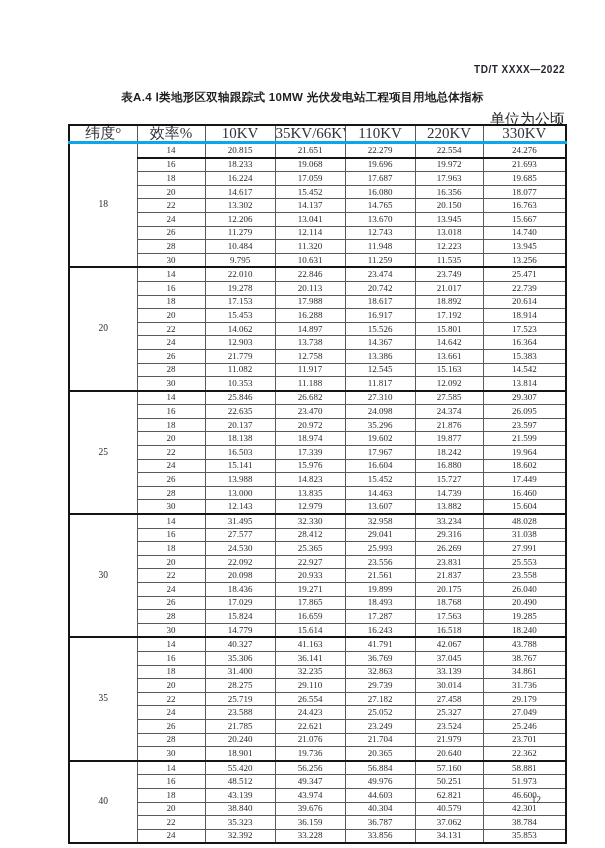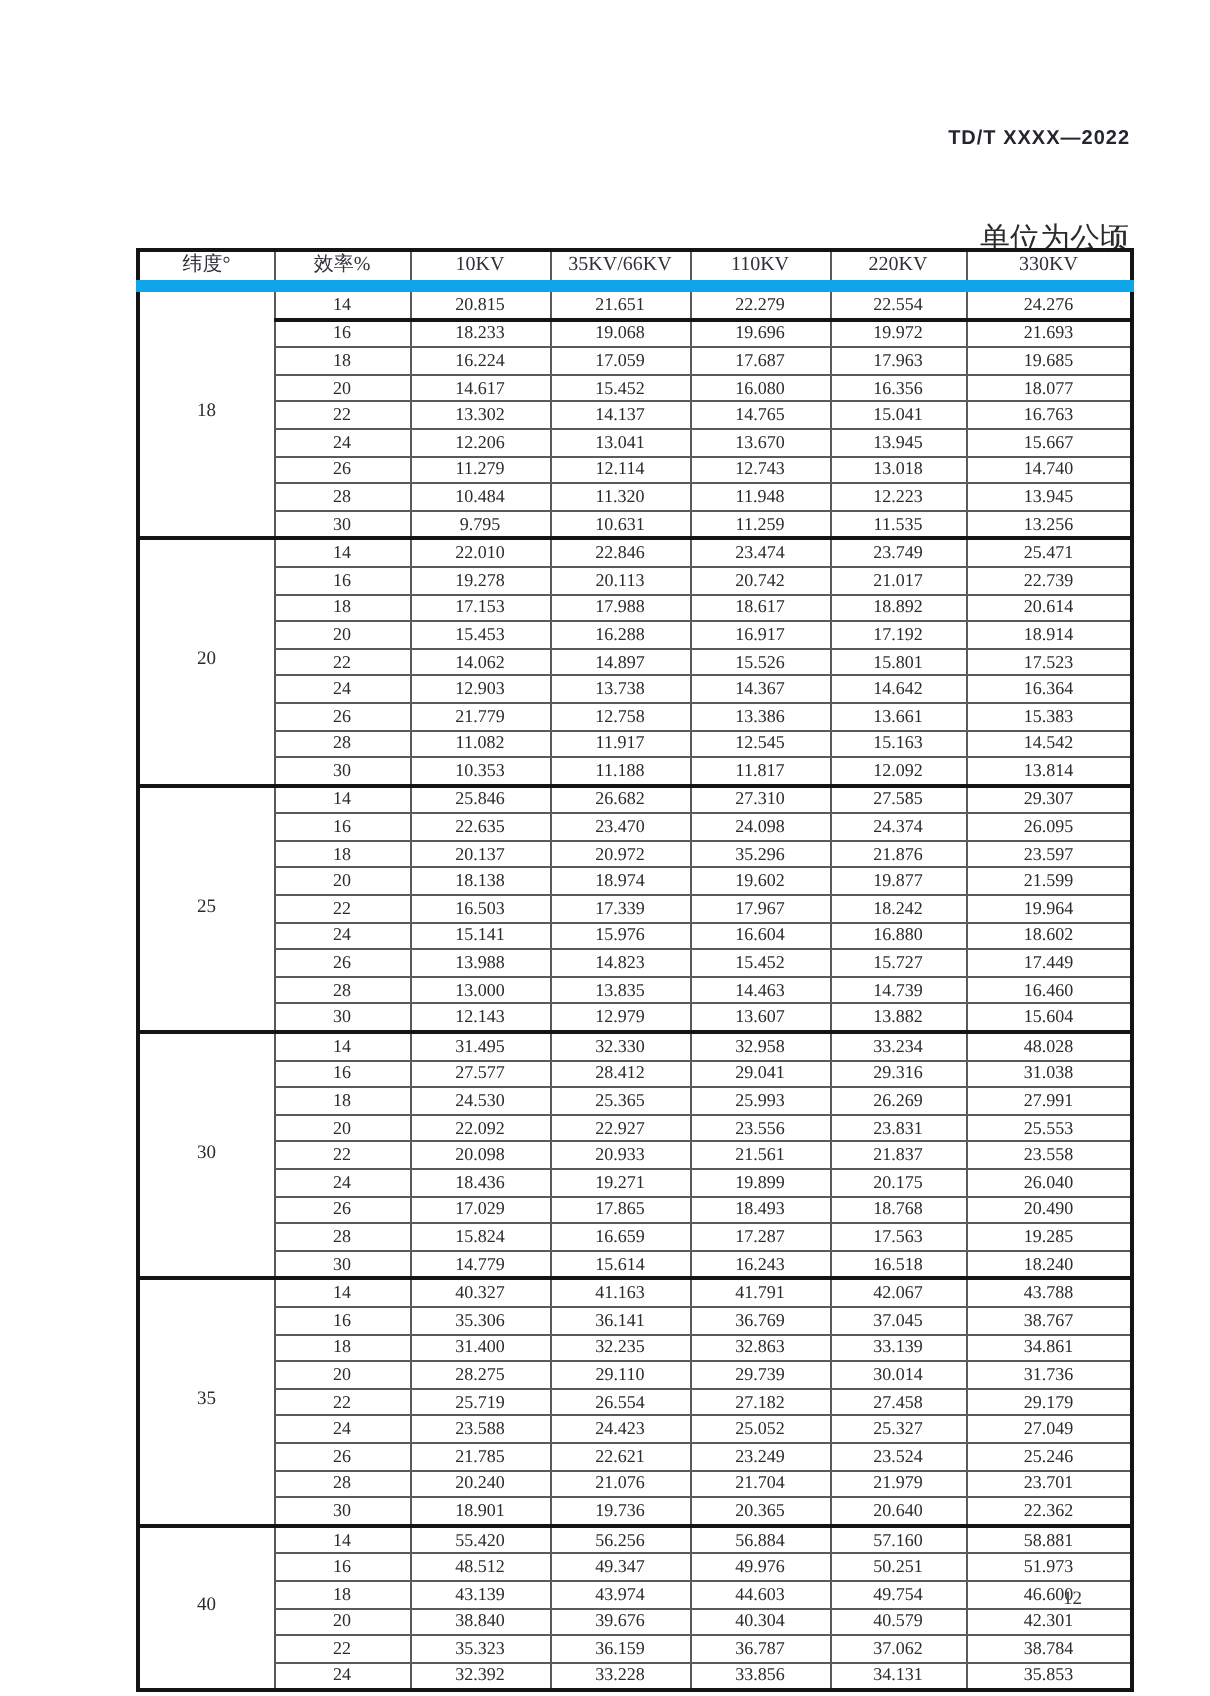--- a/index.html
+++ b/index.html
@@ -70,23 +70,23 @@
     line-height: 1;
     height: 12.6px;
     overflow: hidden;
     white-space: nowrap;
     color: #2b2b2b;
     font-family: "Liberation Serif", serif;
     font-weight: normal;
   }
   thead th {
     height: 14px;
-    font-size: 10px;
+    font-size: 15px;
     color: #30323a;
-    border-bottom: 6px solid #0ea5e9;
+    border-bottom: 3px solid #0ea5e9;
     margin-left: 24px;
   }
   tr.group-start td {
     border-top: 2px solid #141414;
   }
   tr.first-row-thick td:not(.lat-cell) {
     border-bottom: 2px solid #141414;
   }
   td.lat-cell {
     font-size: 9.5px;
@@ -99,20 +99,21 @@
     color: #3a3a3a;
   }
 </style>
 </head>
 <body>
 
 <div id="page">
 
   <div class="doc-code">TD/T XXXX—2022</div>
 
+  <div class="table-caption">表A.4 Ⅰ类地形区双轴跟踪式 10MW 光伏发电站工程项目用地总体指标</div>
 
   <div class="unit-note">单位为公顷</div>
 
   <div class="table-wrap">
     <table class="main-table">
       <colgroup>
         <col style="width:68px">
         <col style="width:68px">
         <col style="width:70px">
         <col style="width:70px">
@@ -163,21 +164,21 @@
             <td>15.452</td>
             <td>16.080</td>
             <td>16.356</td>
             <td>18.077</td>
           </tr>
           <tr>
             <td>22</td>
             <td>13.302</td>
             <td>14.137</td>
             <td>14.765</td>
-            <td>15.041</td>
+            <td>20.150</td>
             <td>16.763</td>
           </tr>
           <tr>
             <td>24</td>
             <td>12.206</td>
             <td>13.041</td>
             <td>13.670</td>
             <td>13.945</td>
             <td>15.667</td>
           </tr>
@@ -512,21 +513,21 @@
             <td>49.347</td>
             <td>49.976</td>
             <td>50.251</td>
             <td>51.973</td>
           </tr>
           <tr>
             <td>18</td>
             <td>43.139</td>
             <td>43.974</td>
             <td>44.603</td>
-            <td>49.754</td>
+            <td>62.821</td>
             <td>46.600</td>
           </tr>
           <tr>
             <td>20</td>
             <td>38.840</td>
             <td>39.676</td>
             <td>40.304</td>
             <td>40.579</td>
             <td>42.301</td>
           </tr>

